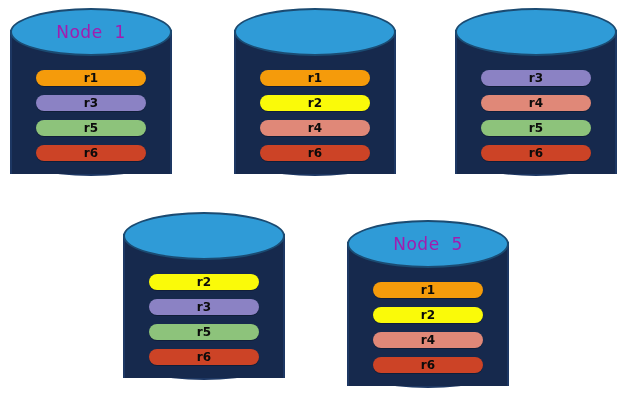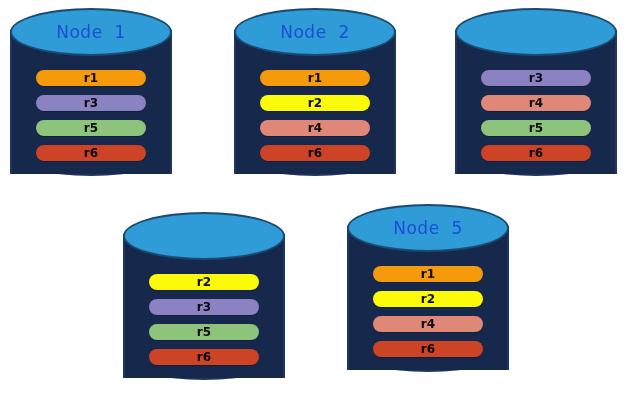--- a/index.html
+++ b/index.html
@@ -67,21 +67,21 @@
 
   .node-label {
     position: absolute;
     left: 0;
     top: 0px;
     width: 162px;
     height: 48px;
     display: flex;
     align-items: center;
     justify-content: center;
-    color: #1d4ed8;
+    color: #a21caf;
     font-size: 17px;
     letter-spacing: 0.5px;
     z-index: 4;
     white-space: pre;
   }
 
   .records {
     position: absolute;
     left: 26px;
     top: 62px;
@@ -116,21 +116,20 @@
         <div class="rec" style="background: rgb(245, 155, 11);">r1</div>
         <div class="rec" style="background: rgb(139, 130, 196);">r3</div>
         <div class="rec" style="background: rgb(141, 195, 123);">r5</div>
         <div class="rec" style="background: rgb(204, 67, 38);">r6</div>
       </div>
     </div>
     <div class="node" style="left: 234px; top: 8px;">
       <div class="cyl-bottom"></div>
       <div class="cyl-body"></div>
       <div class="cyl-top"></div>
-      <div class="node-label">Node  2</div>
       <div class="records">
         <div class="rec" style="background: rgb(245, 155, 11);">r1</div>
         <div class="rec" style="background: rgb(250, 250, 9);">r2</div>
         <div class="rec" style="background: rgb(224, 136, 120);">r4</div>
         <div class="rec" style="background: rgb(204, 67, 38);">r6</div>
       </div>
     </div>
     <div class="node" style="left: 455px; top: 8px;">
       <div class="cyl-bottom"></div>
       <div class="cyl-body"></div>
@@ -146,21 +145,21 @@
       <div class="cyl-bottom"></div>
       <div class="cyl-body"></div>
       <div class="cyl-top"></div>
       <div class="records">
         <div class="rec" style="background: rgb(250, 250, 9);">r2</div>
         <div class="rec" style="background: rgb(139, 130, 196);">r3</div>
         <div class="rec" style="background: rgb(141, 195, 123);">r5</div>
         <div class="rec" style="background: rgb(204, 67, 38);">r6</div>
       </div>
     </div>
-    <div class="node" style="left: 347px; top: 204px;">
+    <div class="node" style="left: 347px; top: 220px;">
       <div class="cyl-bottom"></div>
       <div class="cyl-body"></div>
       <div class="cyl-top"></div>
       <div class="node-label">Node  5</div>
       <div class="records">
         <div class="rec" style="background: rgb(245, 155, 11);">r1</div>
         <div class="rec" style="background: rgb(250, 250, 9);">r2</div>
         <div class="rec" style="background: rgb(224, 136, 120);">r4</div>
         <div class="rec" style="background: rgb(204, 67, 38);">r6</div>
       </div>

